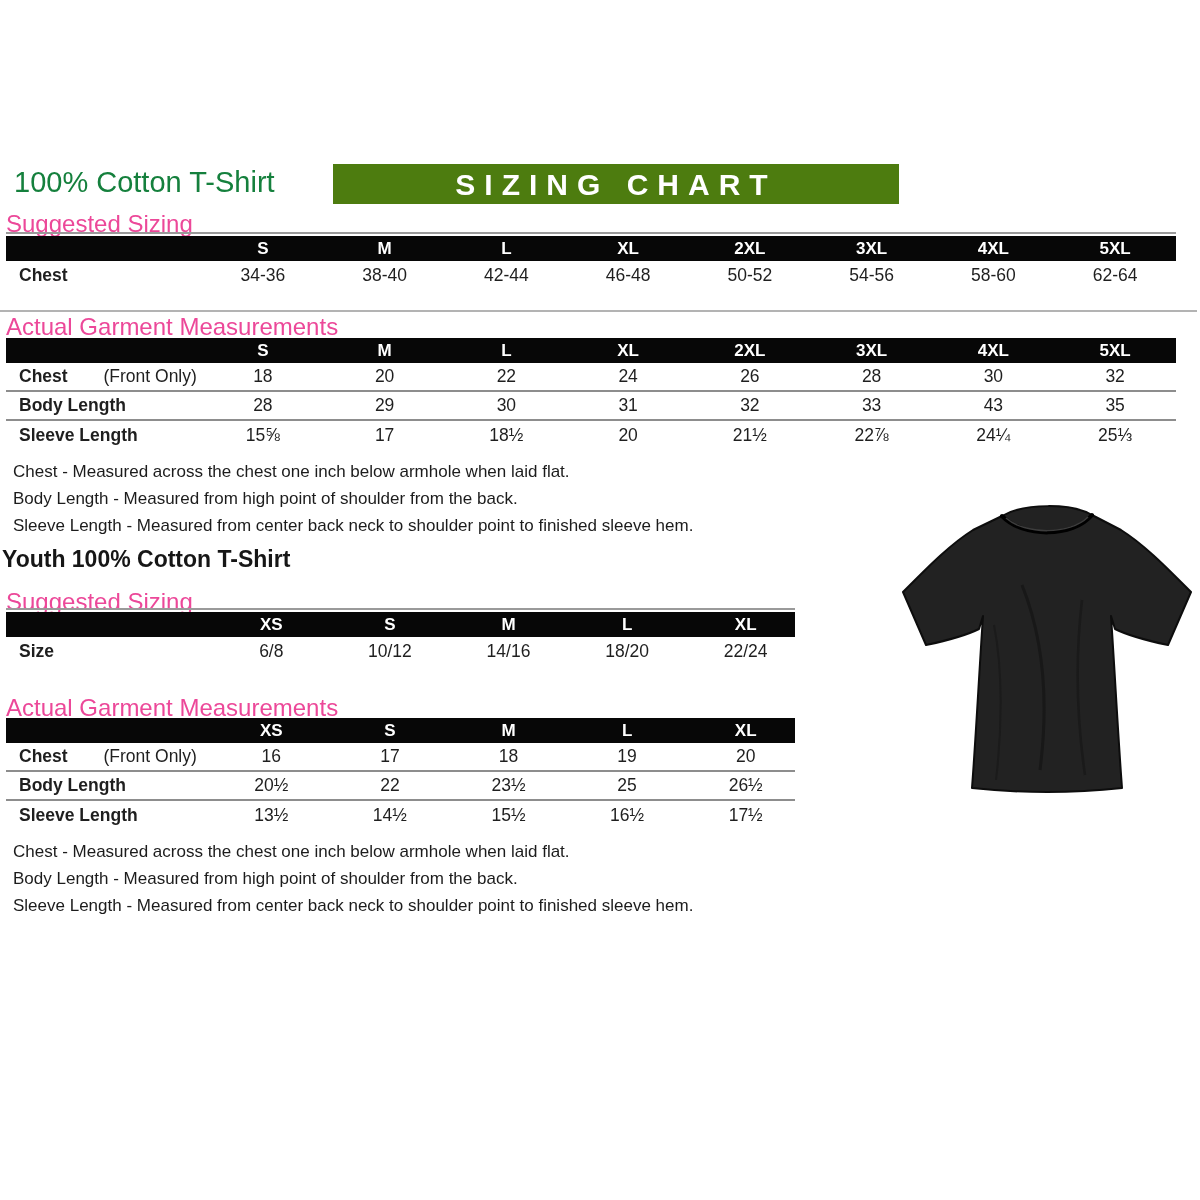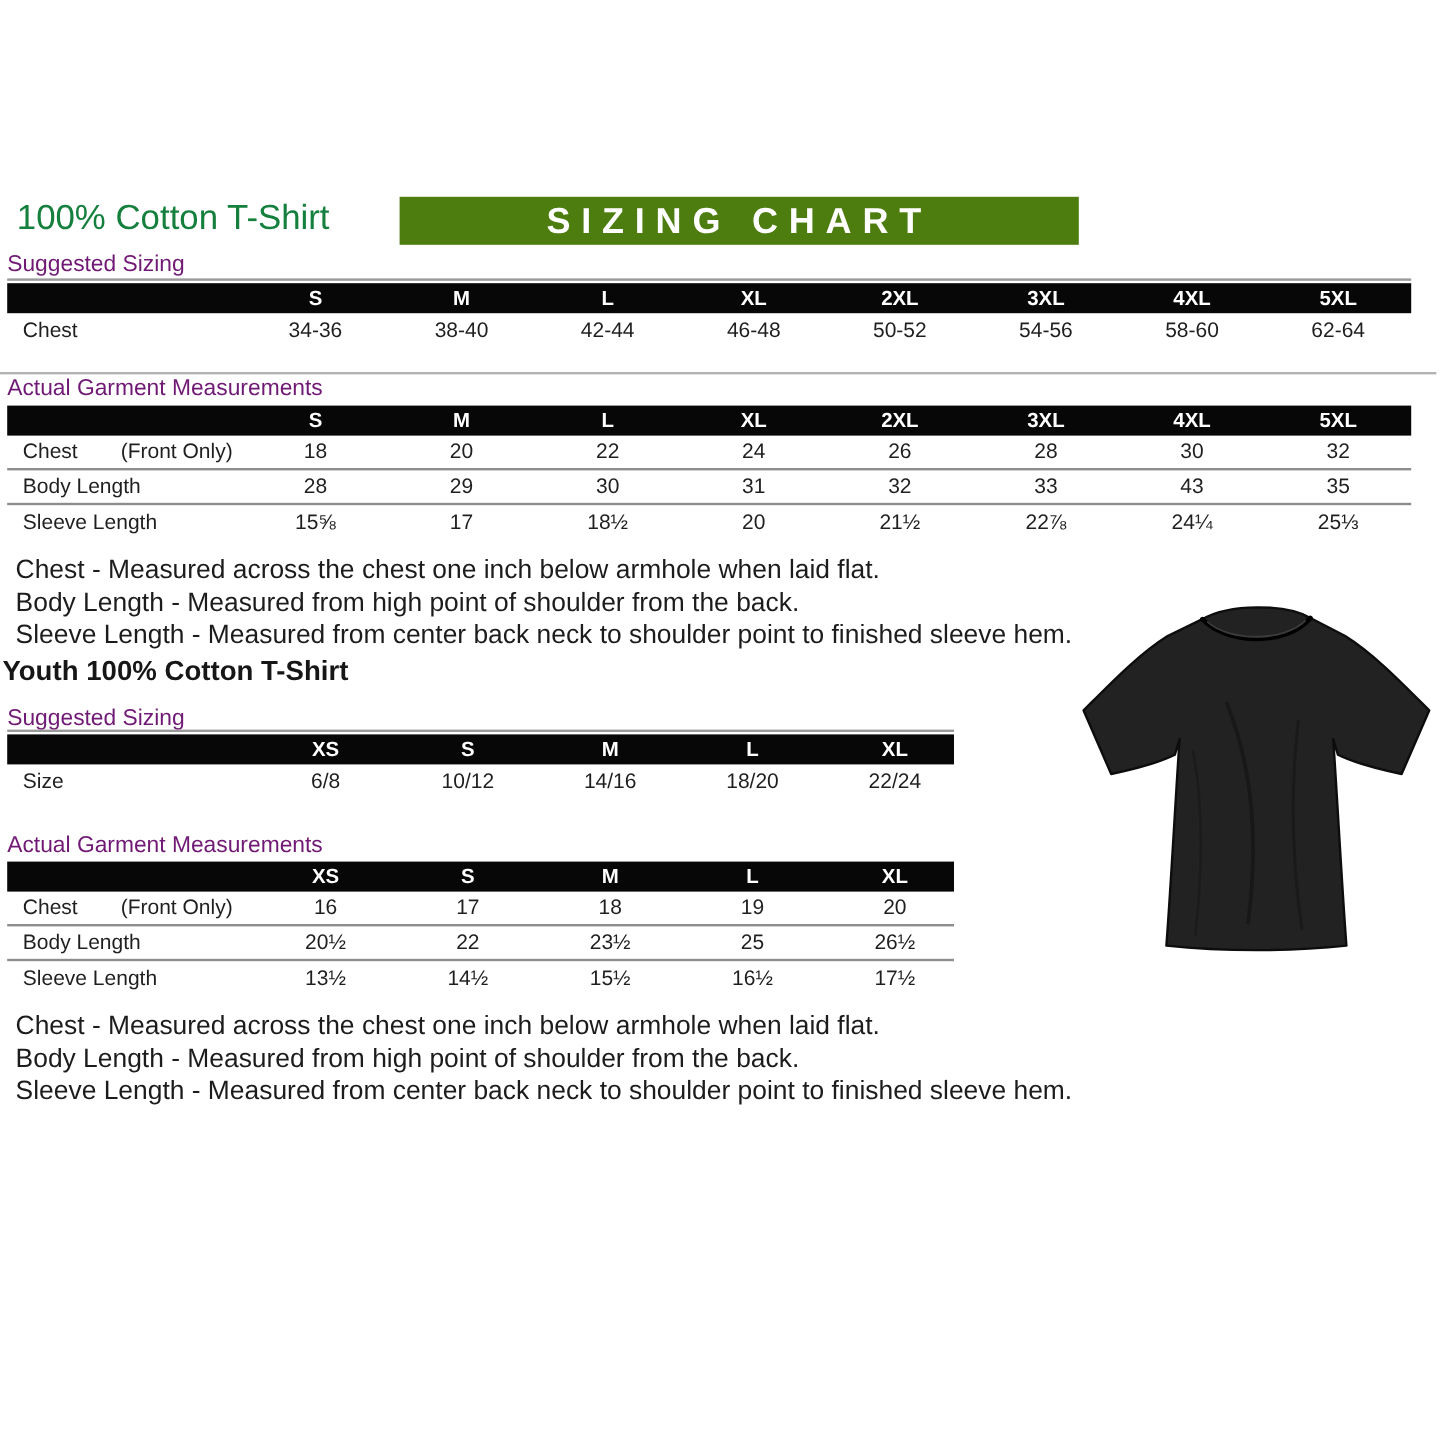--- a/index.html
+++ b/index.html
@@ -7,37 +7,37 @@
     position:relative; width:1200px; height:1200px; background:#ffffff;
     font-family:"Liberation Sans","DejaVu Sans",sans-serif; color:#1e1e1e; overflow:hidden;
   }
   .adult-title { position:absolute; left:14px; top:166px; font-size:29px; color:#15803d; }
   .banner {
     position:absolute; left:333px; top:164px; width:566px; height:40px;
     background:#4d7c0f; color:#ffffff; font-weight:bold; font-size:30px;
     letter-spacing:9px; text-align:center; line-height:41px;
   }
   .youth-title { position:absolute; left:2px; top:546px; font-size:23px; font-weight:bold; color:#161616; }
-  .sec-label { position:absolute; font-size:19px; color:#701a75; }
+  .sec-label { position:absolute; font-size:24px; color:#ec4899; }
   .rule { position:absolute; height:2px; background:#9a9a9a; }
   .rule.faint { background:#b3b3b3; }
 
   .sizing-table { position:absolute; }
   .trow { display:grid; align-items:center; box-sizing:border-box; }
   .cols8 .trow { grid-template-columns:196px repeat(8,1fr); }
   .cols5 .trow { grid-template-columns:196px repeat(5,1fr);gap:20px; }
   .thead { background:#070707; color:#ffffff; height:25px; font-size:17px; font-weight:bold; }
   .drow { height:29px; font-size:17.5px; color:#1f1f1f; }
   .drow.bordered { border-bottom:2px solid #8d8d8d; }
   .cell { text-align:center; white-space:nowrap; }
   .label-cell { text-align:left; padding-left:13px; }
-  .lbl { font-weight:normal;margin-top:32px; }
+  .lbl { font-weight:bold;margin-top:32px; }
   .sfx { font-weight:normal;margin-left:31px; }
 
-  .note { position:absolute; left:13px; font-size:22px; color:#1c1c1c; white-space:nowrap; }
+  .note { position:absolute; left:13px; font-size:17px; color:#1c1c1c; white-space:nowrap; }
   .tshirt { position:absolute; left:897px; top:490px; width:300px; height:312px; }
 </style>
 </head>
 <body>
 
 <div class="page">
 
   <div class="adult-title">100% Cotton T-Shirt</div>
   <div class="banner">SIZING CHART</div>
 

